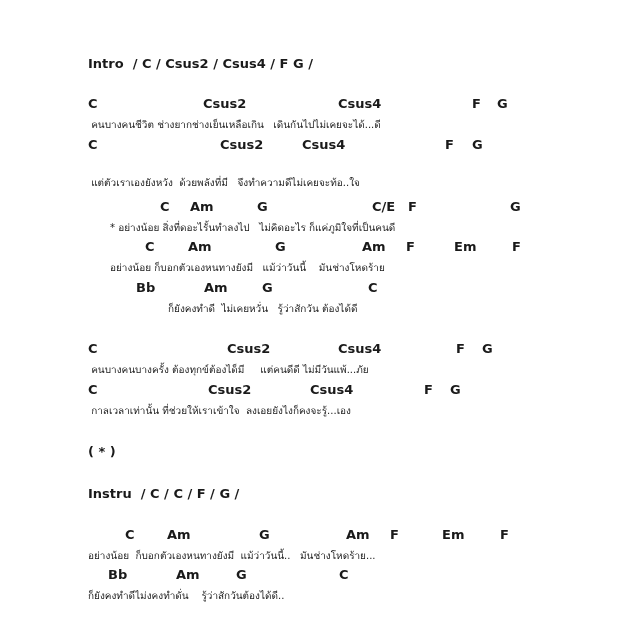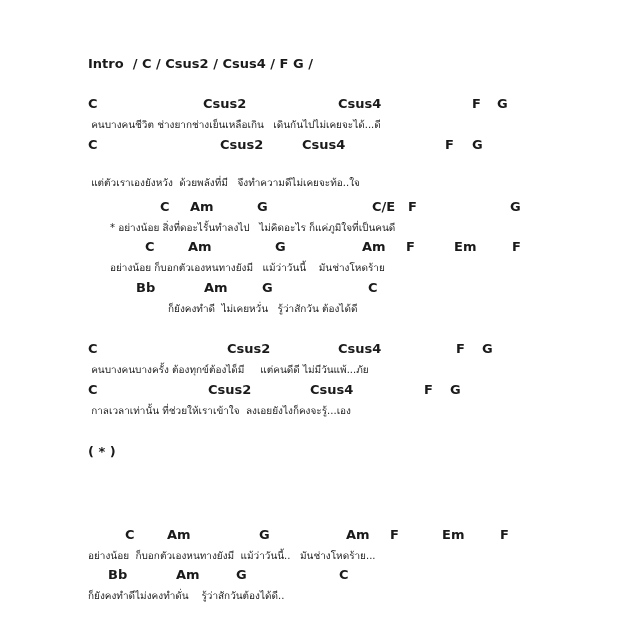--- a/index.html
+++ b/index.html
@@ -62,20 +62,21 @@
       <div class="lyric" style="left: 88px; top: 362px;"> คนบางคนบางครั้ง ต้องทุกข์ต้องได็มี     แต่คนดีดี ไม่มีวันแพ้...ภัย</div>
       <div class="chord" style="left: 88px; top: 382px;">C</div>
       <div class="chord" style="left: 208px; top: 382px;">Csus2</div>
       <div class="chord" style="left: 310px; top: 382px;">Csus4</div>
       <div class="chord" style="left: 424px; top: 382px;">F</div>
       <div class="chord" style="left: 450px; top: 382px;">G</div>
       <div class="lyric" style="left: 88px; top: 403px;"> กาลเวลาเท่านั้น ที่ช่วยให้เราเข้าใจ  ลงเอยยังไงก็คงจะรู้...เอง</div>
     </div>
 
   <div class="line bold" style="left:88px;top:444px;">( * )</div>
+  <div class="line bold" style="left:88px;top:486px;">Instru  / C / C / F / G /</div>
 
   <div id="outro">
       <div class="chord" style="left: 125px; top: 527px;">C</div>
       <div class="chord" style="left: 167px; top: 527px;">Am</div>
       <div class="chord" style="left: 259px; top: 527px;">G</div>
       <div class="chord" style="left: 346px; top: 527px;">Am</div>
       <div class="chord" style="left: 390px; top: 527px;">F</div>
       <div class="chord" style="left: 442px; top: 527px;">Em</div>
       <div class="chord" style="left: 500px; top: 527px;">F</div>
       <div class="lyric" style="left: 88px; top: 548px; text-align: right;">อย่างน้อย  ก็บอกตัวเองหนทางยังมี  แม้ว่าวันนี้..   มันช่างโหดร้าย...</div>

